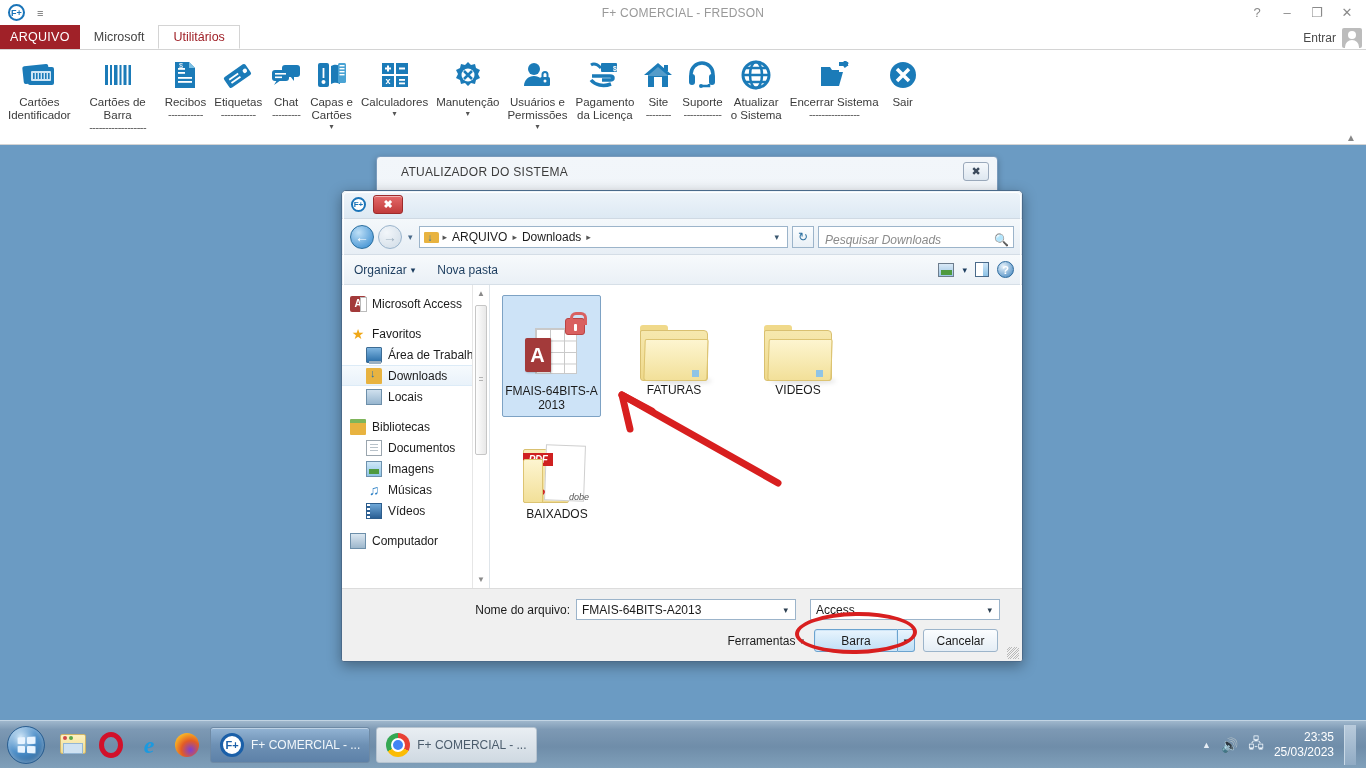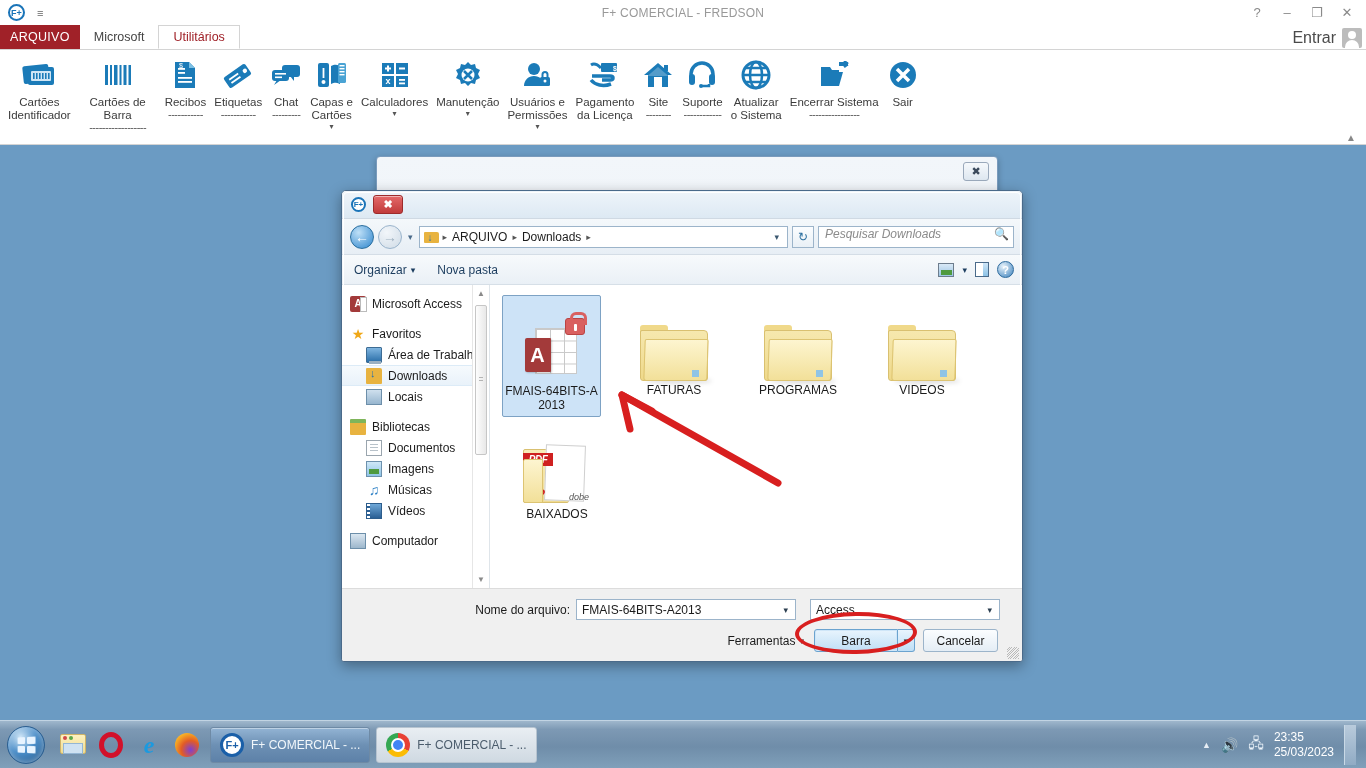--- a/index.html
+++ b/index.html
@@ -56,21 +56,21 @@
     font-size: 12.5px; letter-spacing: .3px;
   }
   .tab {
     height: 24px; padding: 0 14px; display: flex; align-items: center;
     font-size: 12.5px; color: #444; background: transparent;
   }
   .tab.active { color: #a02128; background: #fff; border: 1px solid #d4d4d4; border-bottom: 1px solid #fff; position: relative; z-index:3;}
   .signin {
     position: absolute; right: 4px; bottom: 1px;
     display: flex; align-items: center; gap: 6px;
-    font-size: 16px; color: #4a4a4a;
+    font-size: 12px; color: #4a4a4a;
   }
   .avatar-ic {
     width: 20px; height: 20px; background: #bcbcbc; border-radius: 2px;
     position: relative; overflow: hidden;
   }
   .avatar-ic::before {
     content: ''; position: absolute; left: 6px; top: 3px; width: 8px; height: 8px;
     border-radius: 50%; background: #fff;
   }
   .avatar-ic::after {
@@ -184,21 +184,21 @@
   .crumb-ico .arr { position:absolute; left:4px; top:3px; color:#1f6fb2; font-size:10px; line-height:10px;}
   .crumb { padding: 0 1px; }
   .crumb-sep { color: #555; font-size: 9px; padding: 0 2px; }
   .crumb-caret { margin-left: auto; color: #3b5870; font-size: 9px; padding: 0 6px; }
   .refresh-btn {
     width: 22px; height: 22px; border: 1px solid #9cb4ca; background: linear-gradient(#fbfdff,#e9f0f6);
     display: flex; align-items: center; justify-content: center; color: #2b6f9f; font-size: 12px;
   }
   .searchbox {
     width: 196px; height: 22px; background: #fff; border: 1px solid #9cb4ca;
-    display: flex; align-items: flex-start; padding: 0 4px 0 6px;
+    display: flex; align-items: flex-end; padding: 0 4px 0 6px;
     font-size: 12px; color: #8b8b8b; font-style: italic;
   }
   .search-ic { margin-left: auto; color: #4a6a8a; font-style: normal; font-size: 12px; }
 
   
   .dlg-toolbar {
     height: 30px; background: linear-gradient(#f7fafc,#eaf0f6);
     border-bottom: 1px solid #d6dfe7;
     display: flex; align-items: center; padding: 0 8px; gap: 14px;
     font-size: 12px; color: #1b3c5e;
@@ -421,21 +421,21 @@
     font-size: 12px; color: #f2f7fb;
   }
   .tb-task.active { background: linear-gradient(#93b4d4,#6d90b4 50%, #5d81a8); box-shadow: inset 0 1px 0 rgba(255,255,255,.4);}
   .tb-task.inactive { background: linear-gradient(#e9eef3,#cfd9e2); color: #4b5c6c; border-color:#b7c4d0;}
   .tray {
     margin-left: auto; display: flex; align-items: center; gap: 10px;
     padding-right: 10px; color: #fff;
   }
   .tray-arrow { font-size: 9px; color: #e7eef5; }
   .tray-ic { font-size: 14px; color: #eef5fb; }
-  .clock { text-align: left; line-height: 15px; font-size: 12px; color: #fff; }
+  .clock { text-align: right; line-height: 15px; font-size: 12px; color: #fff; }
   .showdesk { width: 12px; height: 40px; background: linear-gradient(#b9cbdc,#90abc4); border-left: 1px solid #c9d9e6; }
 </style>
 </head>
 <body>
 
 <div class="app-window">
 
   <div class="app-titlebar">
     <div class="qat">
       <div class="qat-logo">F+</div>
@@ -696,20 +696,21 @@
         <div class="rib-lbl">Sair</div>
       </div>
 
     </div>
     <div class="ribbon-collapse">▲</div>
     <div class="ribbon-bottom-line"></div>
   </div>
 </div>
 
 <div class="upd-window">
+  <div class="upd-title">ATUALIZADOR DO SISTEMA</div>
   <div class="upd-close">✖</div>
 </div>
 
 <div class="dlg">
   <div class="dlg-inner"></div>
 
   <div class="dlg-title">
     <div class="dlg-logo">F+</div>
     <div class="dlg-x">✖</div>
   </div>
@@ -833,33 +834,20 @@
                 <i class="tab-b"></i>
                 <i class="back"></i>
                 <i class="paper"></i>
                 <i class="front"></i>
                 <i class="bluetab"></i>
             </div>
           </div>
           <div class="fl-label">FATURAS</div>
         </div>
 
-        <div class="fl-item">
-          <div class="fl-icon-box">
-            <div class="folder">
-              <i class="shadow"></i>
-                <i class="tab-b"></i>
-                <i class="back"></i>
-                <i class="paper"></i>
-                <i class="front"></i>
-                <i class="bluetab"></i>
-            </div>
-          </div>
-          <div class="fl-label">PROGRAMAS</div>
-        </div>
 
         <div class="fl-item">
           <div class="fl-icon-box">
             <div class="folder">
               <i class="shadow"></i>
                 <i class="tab-b"></i>
                 <i class="back"></i>
                 <i class="paper"></i>
                 <i class="front"></i>
                 <i class="bluetab"></i>

